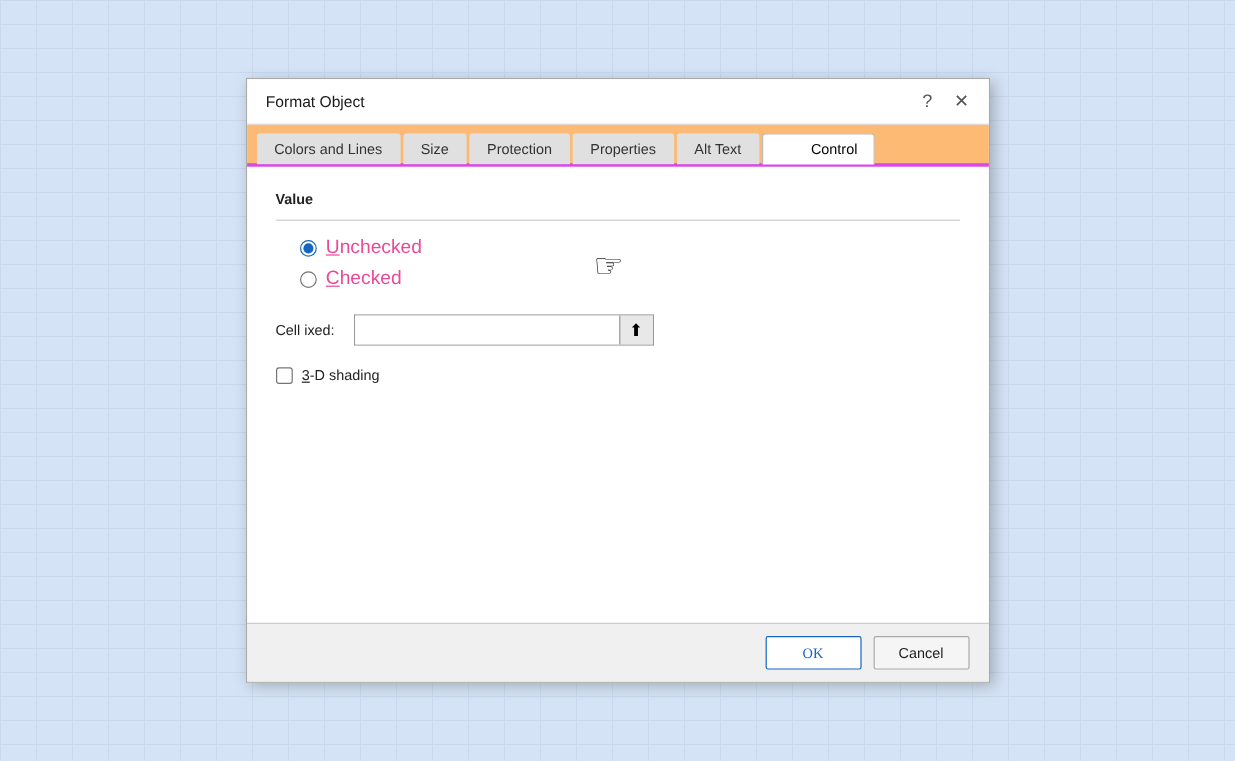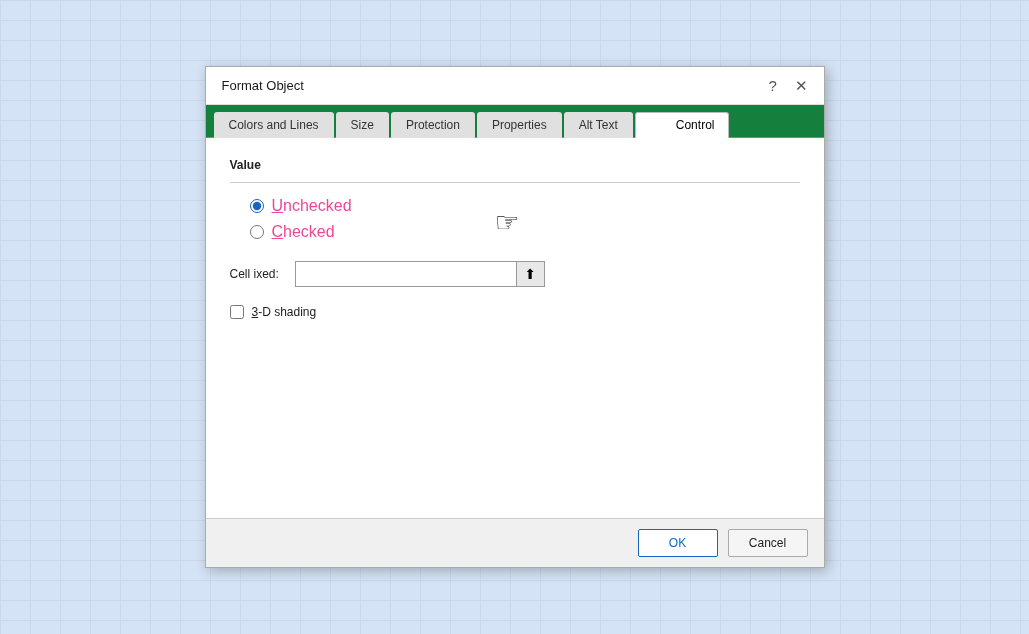--- a/index.html
+++ b/index.html
@@ -60,22 +60,22 @@
       background: none;
       border: none;
       cursor: pointer;
       font-size: 15px;
       color: #555;
       padding: 2px 4px;
       line-height: 1;
     }
 
     .tabs-bar {
-      background: #15803d;
-      border-bottom: 1px solid #d946ef;
+      background: #fdba74;
+      border-bottom: 3px solid #d946ef;
       display: flex;
       padding: 0 8px;
       padding-top: 6px;
     }
 
     .tab {
       padding: 5px 14px 6px;
       font-size: 12px;
       cursor: pointer;
       border: 1px solid transparent;
@@ -240,20 +240,21 @@
       background: #f5f5f5;
       cursor: pointer;
       border-radius: 2px;
       color: #222;
     }
 
     .footer-btn.primary {
       background: #fff;
       border-color: #1665c1;
       color: #1665c1;
+      font-family: Liberation Serif, serif;
     }
   </style>
 </head>
 <body>
 
 <div class="dialog-overlay">
   <div class="dialog">
 
     <div class="title-bar">
       <span class="title-bar-title">Format Object</span>

